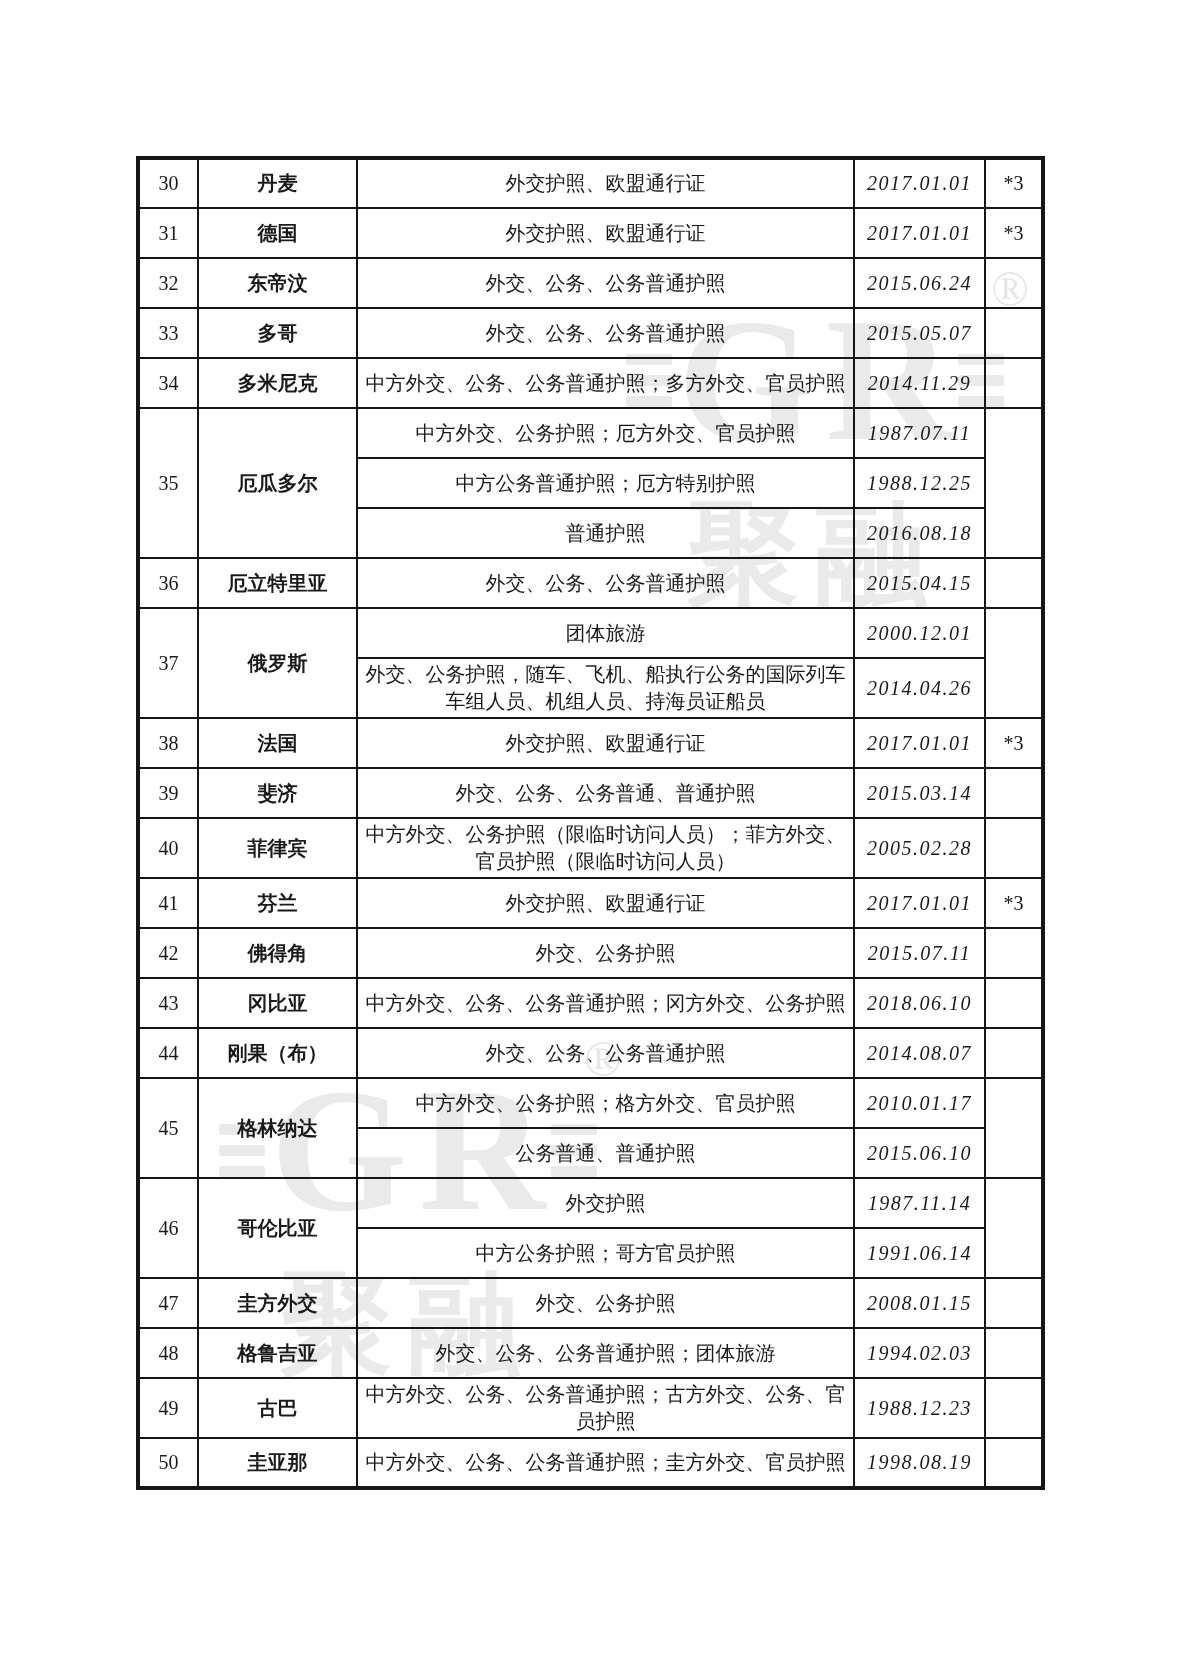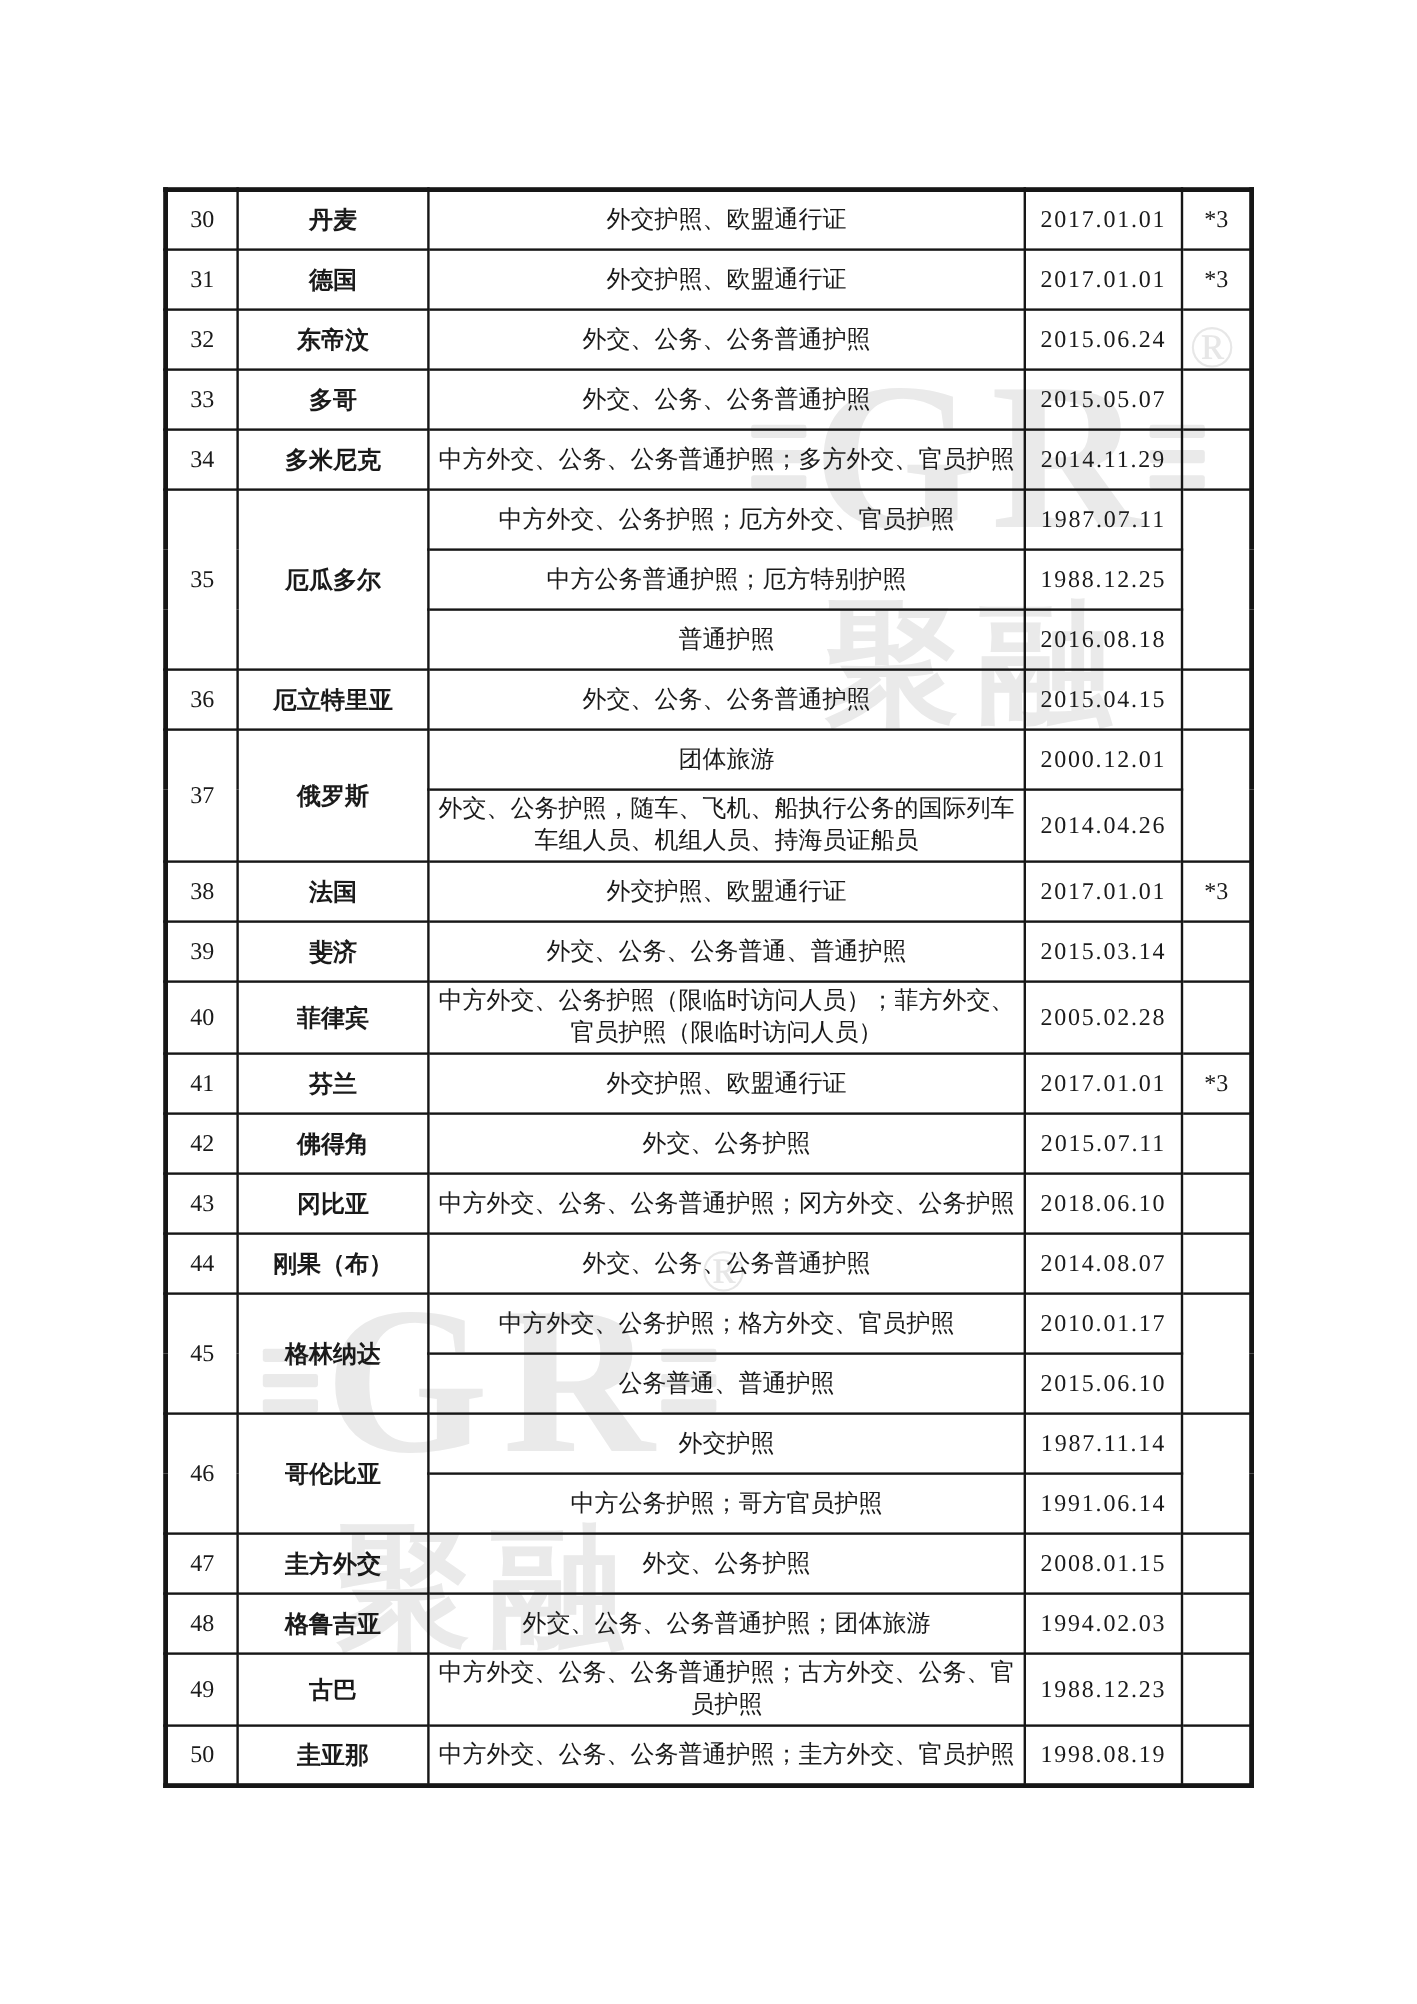--- a/index.html
+++ b/index.html
@@ -87,21 +87,21 @@
     font-family: "Liberation Serif", "DejaVu Serif", serif;
     font-size: 20px;
     color: #1a1a1a;
     padding: 2px 4px;
     background: transparent;
   }
   .visa-table tr { height: 50px; }
   .cell-num      { font-size: 20px; }
   .cell-country  { font-size: 20px; font-weight: bold; }
   .cell-passport { font-size: 20px; line-height: 27px; }
-  .cell-date     { font-size: 20px; letter-spacing: 1.5px; white-space: nowrap; }
+  .cell-date     { font-size: 20px; letter-spacing: 1.5px; white-space: nowrap; font-style: italic; }
   .cell-note     { font-size: 20px; }
 </style>
 </head>
 <body>
 
 <div class="page">
 
   <div class="watermark wm-top">
     <div class="wm-row">
       <span class="wm-bars">

